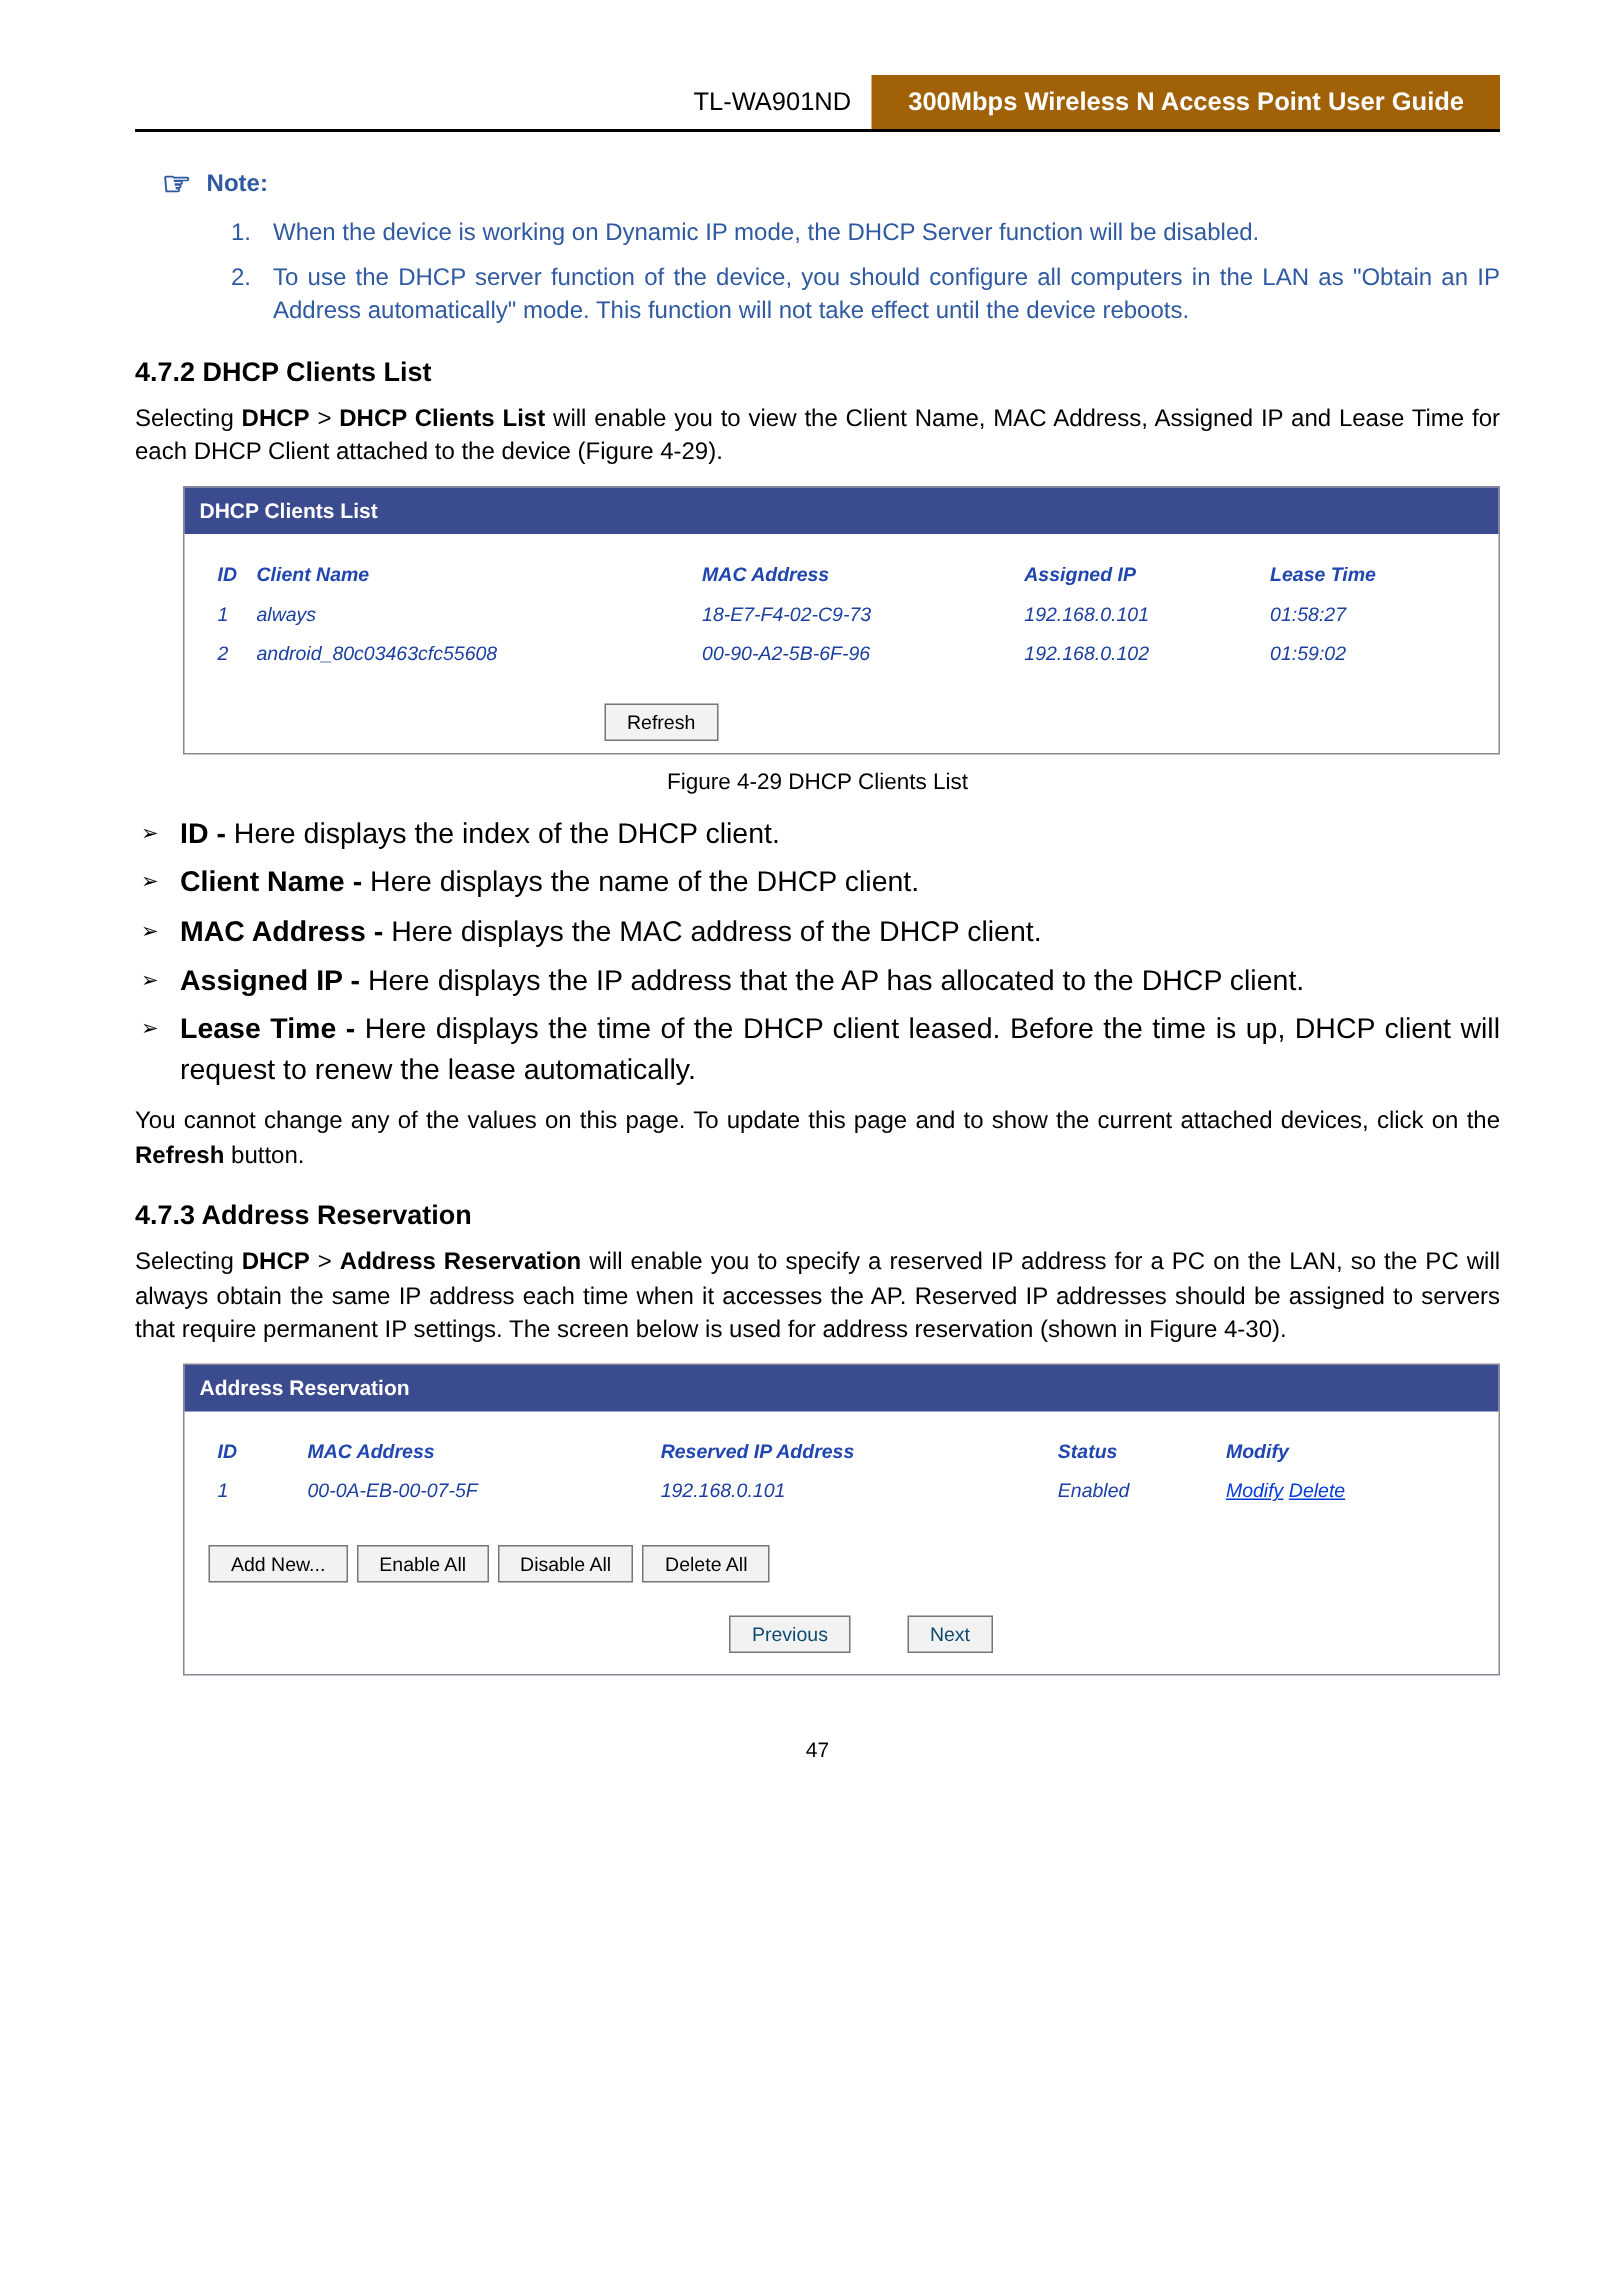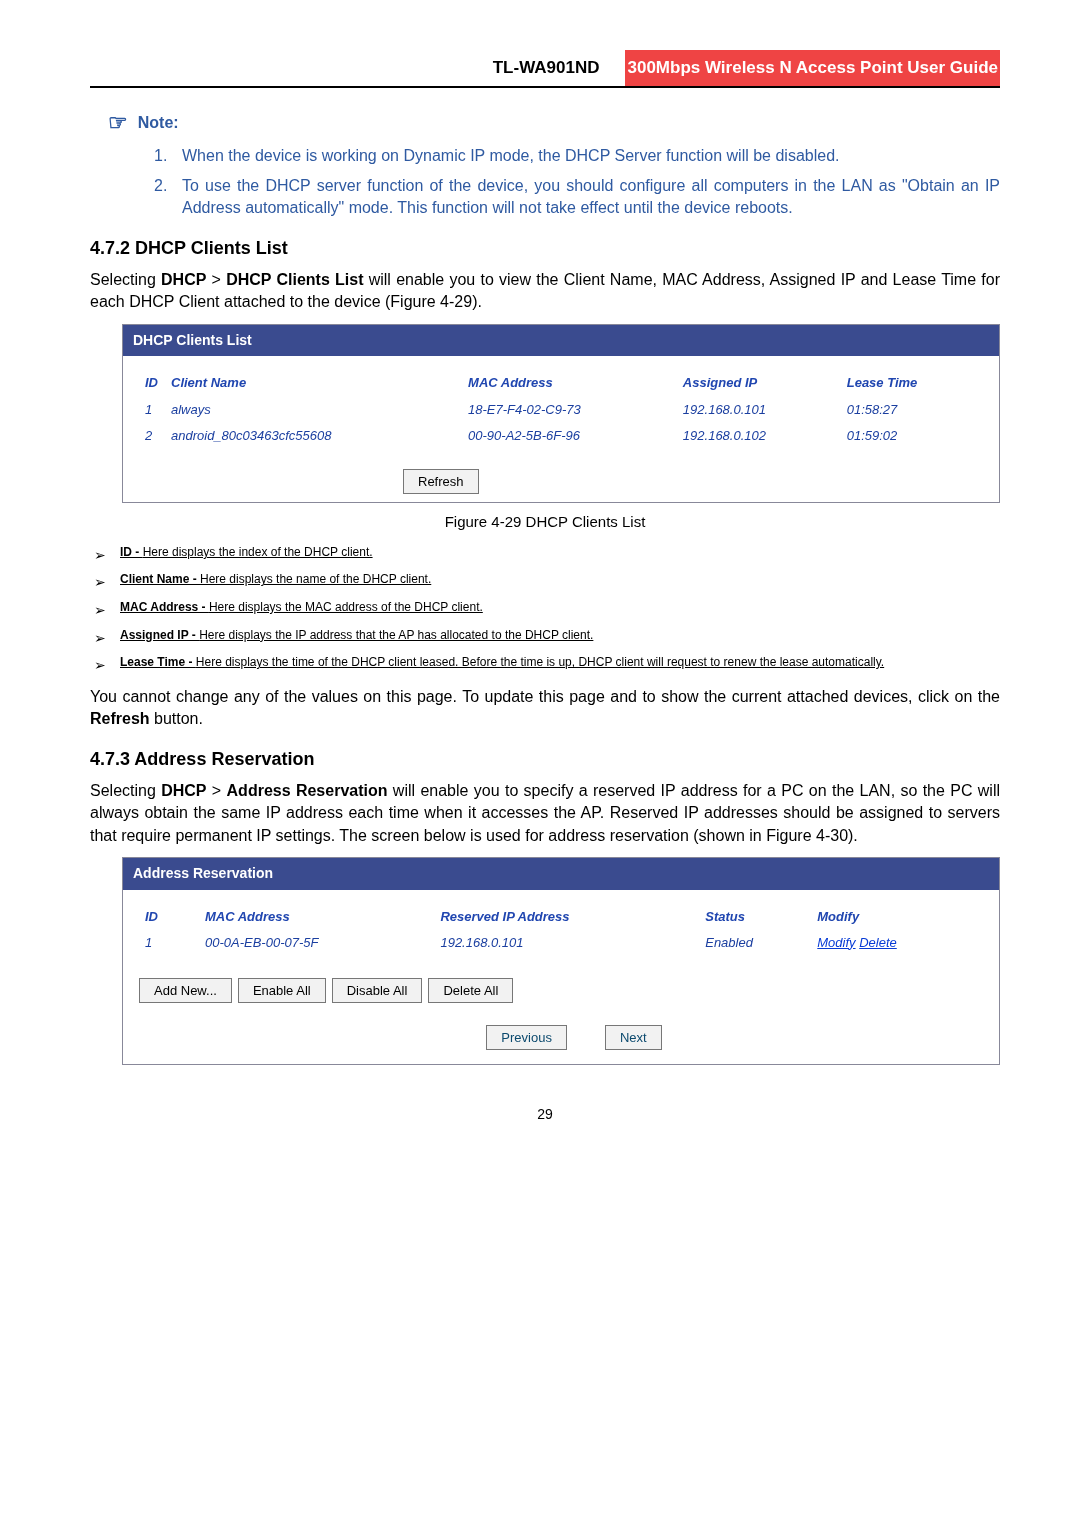--- a/index.html
+++ b/index.html
@@ -16,33 +16,33 @@
     padding: 50px 80px 40px 90px;
   }
   .header-bar {
     display: flex;
     align-items: center;
     border-bottom: 2px solid #000;
     margin-bottom: 20px;
     padding-bottom: 0;
   }
   .model-label {
-    font-weight: bold;
+    font-weight: normal;
     color: #000;
     padding: 4px 8px 4px 0;
     font-size: 17px;
   }
   .guide-title {
-    background: #ef4444;
+    background: #a16207;
     color: #fff;
     font-weight: bold;
-    padding: 6px 2px;
+    padding: 6px 24px;
     font-size: 17px;
     flex: 0 0 auto;
-    margin-left: 18px;
+    margin-left: 6px;
   }
   .header-bar .spacer { flex: 1; }
   .note-row {
     display: flex;
     align-items: center;
     color: #2f5aa1;
     font-weight: bold;
     margin: 16px 0 6px 18px;
     font-size: 16px;
   }
@@ -147,22 +147,21 @@
   }
   .bullet-list .arrow {
     width: 26px;
     flex: 0 0 26px;
     font-size: 14px;
     padding-top: 2px;
   }
   .bullet-list .txt {
     flex: 1;
     text-align: justify;
-    font-size: 12px;
-    text-decoration: underline;
+    font-size: 19px;
   }
   .link { color: #073bd6; text-decoration: underline; cursor: pointer; }
   .btn-row2 { padding: 12px 16px; display:flex; }
   .btn-row3 { padding: 10px 0 14px 0; border-top: 0; display:flex; justify-content:center; }
   .page-num { text-align:center; font-size:14px; margin-top:40px; }
 </style>
 </head>
 <body>
 
 <div class="page">
@@ -296,15 +295,15 @@
       <button class="ui-btn">Disable All</button>
       <button class="ui-btn">Delete All</button>
     </div>
     <div class="btn-row3">
       <button class="ui-btn disabled">Previous</button>
       <button class="ui-btn disabled">Next</button>
     </div>
   </div>
 
 
-  <div class="page-num">29</div>
+  <div class="page-num">47</div>
 
 </div>
 
 </body></html>

